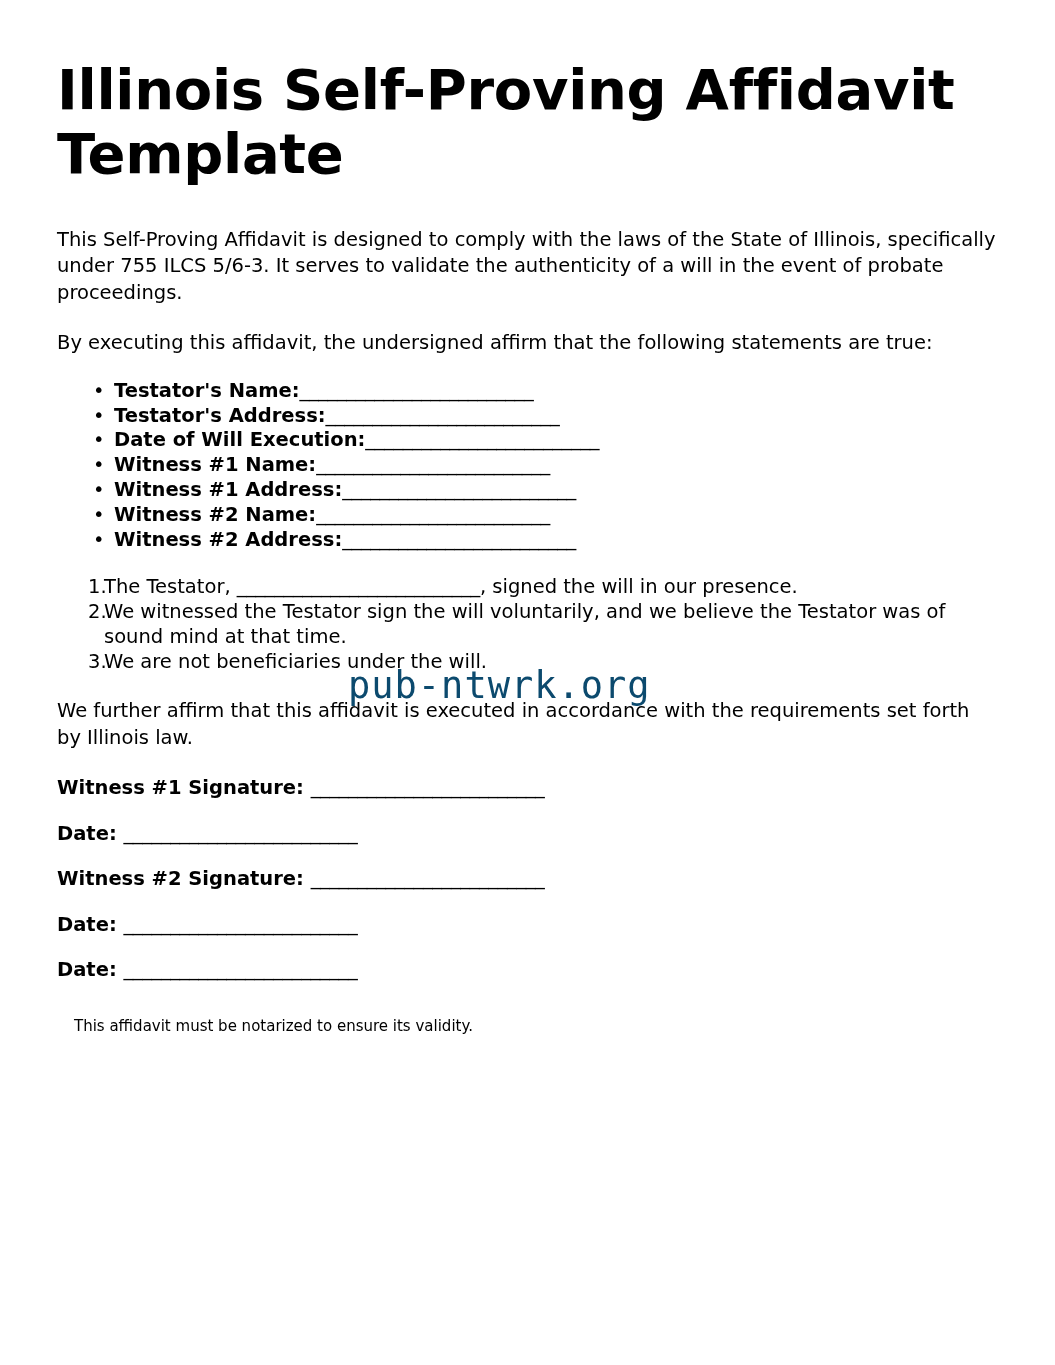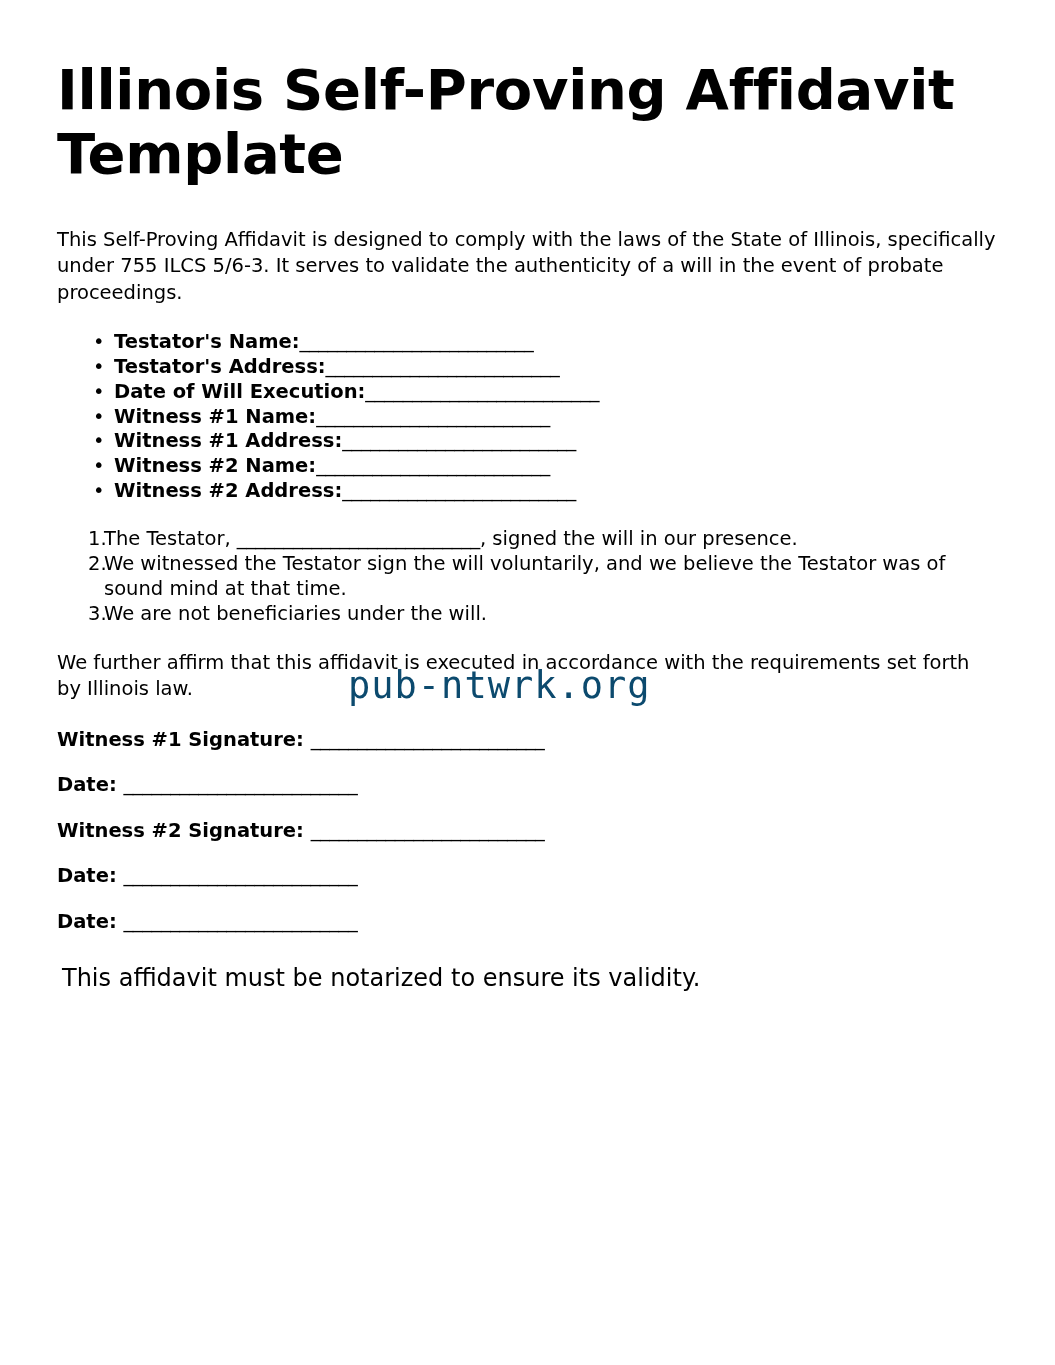--- a/index.html
+++ b/index.html
@@ -99,23 +99,23 @@
     white-space: nowrap;
   }
   .sig-line:first-of-type {
     margin-top: 0;
   }
   .sig-block {
     margin-top: 24px;
     margin-bottom: 31px;
   }
   .closing {
-    font-size: 24px;
+    font-size: 15px;
     line-height: 26px;
-    margin: 5px;
+    margin: 17px;
   }
   .watermark {
     position: absolute;
     left: 348px;
     top: 664px;
     font-family: "DejaVu Sans Mono", monospace;
     font-size: 37px;
     line-height: 44px;
     color: #0c4a6e;
     letter-spacing: 1px;
@@ -128,20 +128,21 @@
 <body>
 
 <div class="page">
 
   <div class="content">
 
     <h1 class="doc-title">Illinois Self-Proving Affidavit Template</h1>
 
     <p class="para">This Self-Proving Affidavit is designed to comply with the laws of the State of Illinois, specifically under 755 ILCS 5/6-3. It serves to validate the authenticity of a will in the event of probate proceedings.</p>
 
+    <p class="para tight">By executing this affidavit, the undersigned affirm that the following statements are true:</p>
 
     <ul class="field-list">
       <li>
         <span class="bullet-mark">•</span><span class="field-label">Testator's Name:</span><span class="blank">_________________________</span>
       </li>
       <li>
         <span class="bullet-mark">•</span><span class="field-label">Testator's Address:</span><span class="blank">_________________________</span>
       </li>
       <li>
         <span class="bullet-mark">•</span><span class="field-label">Date of Will Execution:</span><span class="blank">_________________________</span>

